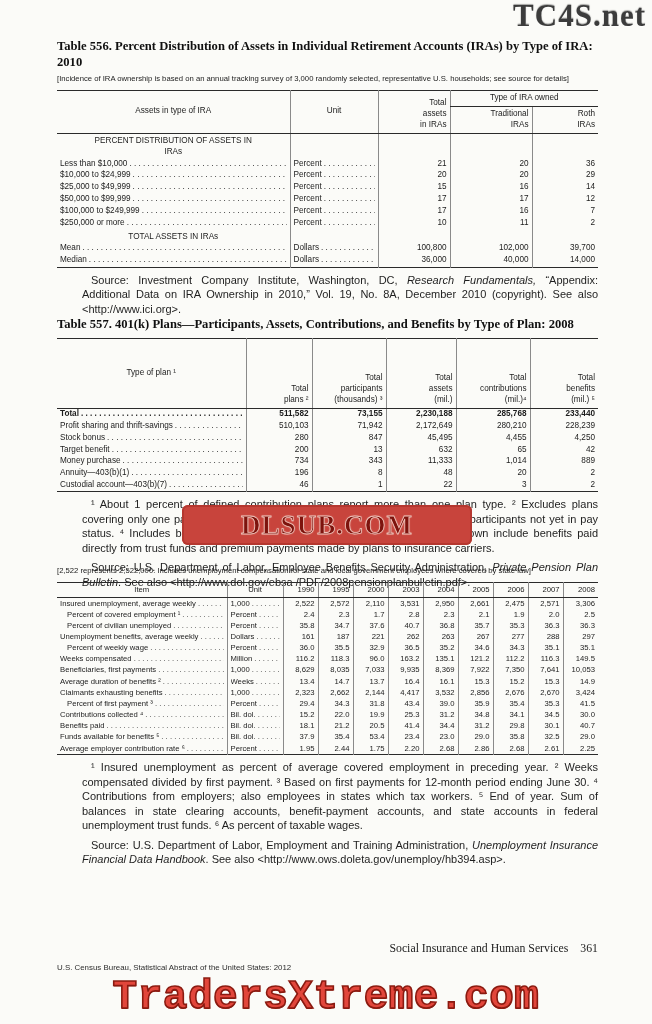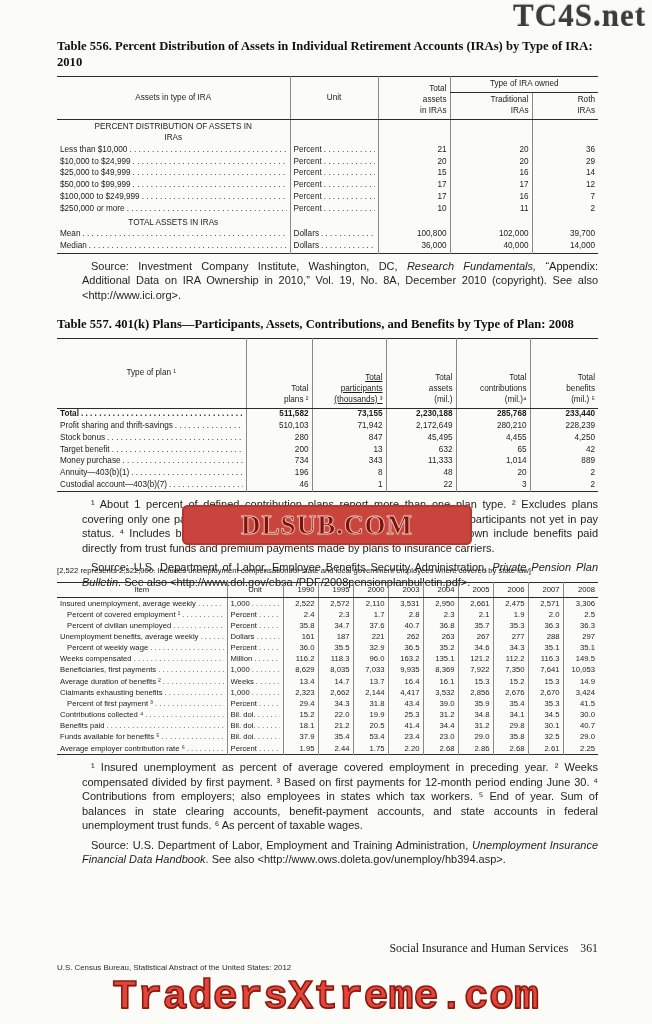--- a/index.html
+++ b/index.html
@@ -16,21 +16,21 @@
   .t556,.t557{font-size:8.2px;} .t558{font-size:7.7px;}
   .dt th,.dt td{font-weight:normal;padding:0.5px 3px;line-height:1.32;}
   .dt thead th{border-bottom:1px solid #2b2b2b;vertical-align:bottom;padding-bottom:2px;padding-top:2px;}
   .dt thead th.mid{vertical-align:middle;text-align:center;}
   .dt thead th.num-h{text-align:right;}
   .dt thead th.group-h{text-align:center;vertical-align:middle;border-bottom:1px solid #2b2b2b;}
   .dt tbody td+td{border-left:1px solid #8a8a8a;}
   .dt thead th.bl{border-left:1px solid #8a8a8a;}
   .hw{display:inline-block;text-align:right;}
   .hw6-tot{width:32px;} .hw6-trad{width:46px;} .hw6-roth{width:26px;}
-  .hw7-0{width:30px;} .hw7-1{width:52px;text-decoration:underline;} .hw7-2{width:32px;} .hw7-3{width:58px;margin-top:32px;} .hw7-4{width:36px;}
+  .hw7-0{width:30px;} .hw7-1{width:52px;} .hw7-2{width:32px;} .hw7-3{width:58px;margin-top:32px;} .hw7-4{width:36px;}
   .num{text-align:right;padding-right:5px;font-variant-numeric:tabular-nums;}
   .cflex{display:flex;align-items:baseline;overflow:hidden;}
   .lbl{white-space:nowrap;}
   .indent .lbl{padding-left:7px;}
   .dots{flex:1 1 auto;overflow:hidden;white-space:nowrap;margin-left:2px;color:#2a2a2a;}
   .dots::before{content:". . . . . . . . . . . . . . . . . . . . . . . . . . . . . . . . . . . . . . . . . . . . . . . . . . . . . . . . . . . .";}
   .sec-head{text-align:center;}
   .sec-head .sh{display:inline-block;max-width:168px;line-height:1.3;padding:2px 0 0;}
   tr.bold td{font-weight:bold;}
   .tbl-foot,.tbl-source{font-size:11px;line-height:1.32;margin-top:5px;text-align:justify;text-indent:9px;color:#1e1e1e;margin-left:25px;}
@@ -51,20 +51,21 @@
              font-family:Liberation Mono, monospace;font-weight:bold;font-size:41px;letter-spacing:.5px;
              color:#e2463b;-webkit-text-stroke:1.6px #8a1a10;text-shadow:0 1px 0 #8a1a10;}
 </style>
 </head>
 <body>
 
 <div class="page">
 
   <section class="sec sec556">
     <h2 class="tbl-title">Table 556. Percent Distribution of Assets in Individual Retirement Accounts (IRAs) by Type of IRA: 2010</h2>
+    <p class="tbl-note">[Incidence of IRA ownership is based on an annual tracking survey of 3,000 randomly selected, representative U.S. households; see source for details]</p>
     <table class="dt t556" id="t556">
       <colgroup>
         <col style="width:233px">
           <col style="width:88px">
           <col style="width:72px">
           <col style="width:82px">
           <col>
       </colgroup>
       <thead>
         <tr>

